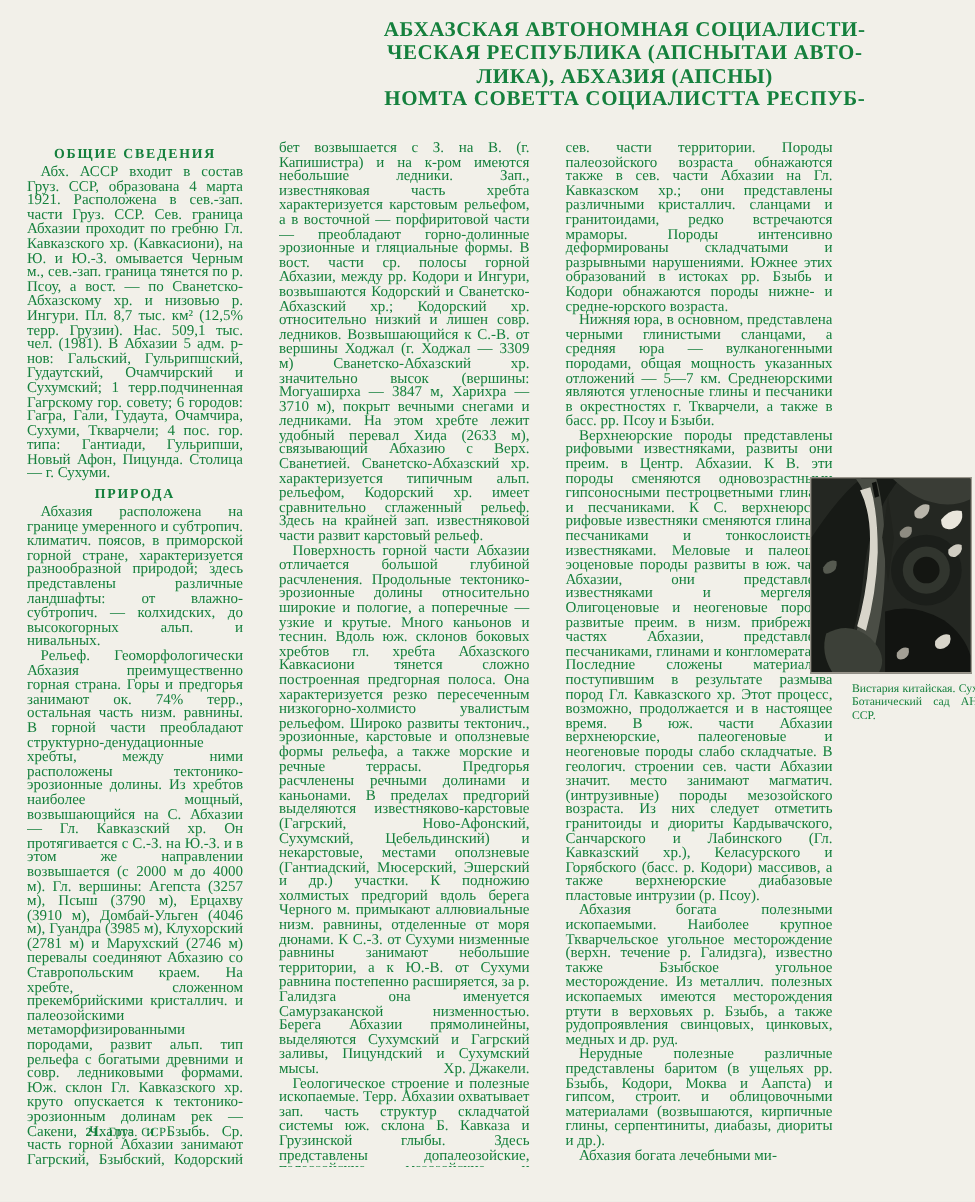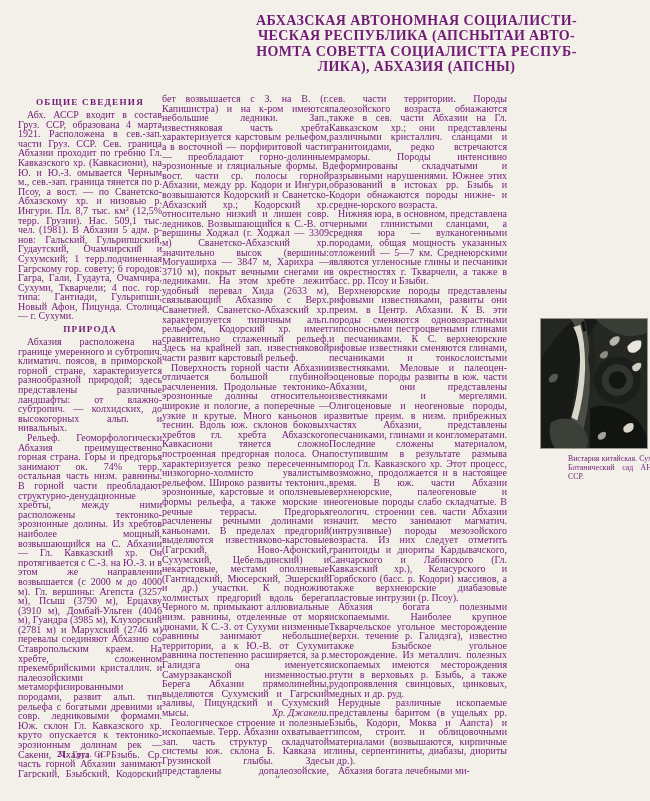--- a/index.html
+++ b/index.html
@@ -2,49 +2,49 @@
 <html lang="ru"><head>
 <meta charset="utf-8">
 <style>
   html,body{margin:0;padding:0;}
   body{background:#e8e6df;}
   .page{
     position:relative;
     width:650px;height:801px;
     background:#f2f0e9;
     font-family:"Liberation Serif","DejaVu Serif",serif;
-    color:#701a75;
+    color:#15803d;
     overflow:hidden;
   }
   .title{
     position:absolute;left:193px;top:13px;width:447px;
     text-align:center;font-weight:bold;
     font-size:14px;line-height:15.4px;letter-spacing:.4px;
   }
   .cols{
     position:absolute;left:18px;top:94px;
-    display:flex;gap:0;
+    display:flex;gap:24px;
   }
   .col{height:684px;overflow:hidden;}
   .col-1{width:144px;}
   .col-2{width:167px;}
   .col-3{width:178px;}
   .col p{
     margin:0;
     font-size:10px;line-height:9.6px;
     text-align:justify;
     hyphens:none;
   }
   .col p.ind{text-indent:9px;}
   .sec-heading{
     font-size:9.2px;font-weight:bold;text-align:center;
     letter-spacing:1.2px;margin:3px 0 2px 0;line-height:11px;
   }
   .lead{font-weight:normal;}
-  .sig{float:right;font-style:italic;padding-left:6px;}
+  .sig{float:right;padding-left:6px;}
   .photo{
     position:absolute;left:540px;top:318px;width:108px;height:131px;
     border:1px solid #9a968c;box-sizing:border-box;background:#20231e;
   }
   .photo svg{display:block;width:100%;height:100%;}
   .caption{
     position:absolute;left:568px;top:454px;width:108px;
     font-size:7.8px;line-height:9.2px;text-align:justify;
   }
   .footer{
@@ -54,22 +54,22 @@
   .footer b{margin-right:4px;}
 </style>
 </head>
 <body>
 
 <div class="page">
 
   <div class="title">
     <div>АБХАЗСКАЯ АВТОНОМНАЯ СОЦИАЛИСТИ-</div>
     <div>ЧЕСКАЯ РЕСПУБЛИКА (АПСНЫТАИ АВТО-</div>
+    <div>ЛИКА), АБХАЗИЯ (АПСНЫ)</div>
     <div>НОМТА СОВЕТТА СОЦИАЛИСТТА РЕСПУБ-</div>
-    <div>ЛИКА), АБХАЗИЯ (АПСНЫ)</div>
   </div>
 
   <div class="cols">
 
     <div class="col col-1">
       <div class="sec-heading">ОБЩИЕ СВЕДЕНИЯ</div>
       <p class="ind">Абх. АССР входит в состав Груз. ССР, образована 4 марта 1921. Расположена в сев.-зап. части Груз. ССР. Сев. граница Абхазии проходит по гребню Гл. Кавказского хр. (Кавкасиони), на Ю. и Ю.-З. омывается Черным м., сев.-зап. граница тянется по р. Псоу, а вост. — по Сванетско-Абхазскому хр. и низовью р. Ингури. Пл. 8,7 тыс. км² (12,5% терр. Грузии). Нас. 509,1 тыс. чел. (1981). В Абхазии 5 адм. р-нов: Гальский, Гульрипшский, Гудаутский, Очамчирский и Сухумский; 1 терр.подчиненная Гагрскому гор. совету; 6 городов: Гагра, Гали, Гудаута, Очамчира, Сухуми, Ткварчели; 4 пос. гор. типа: Гантиади, Гульрипши, Новый Афон, Пицунда. Столица — г. Сухуми.</p>
       <div class="sec-heading">ПРИРОДА</div>
       <p class="ind">Абхазия расположена на границе умеренного и субтропич. климатич. поясов, в приморской горной стране, характеризуется разнообразной природой; здесь представлены различные ландшафты: от влажно-субтропич. — колхидских, до высокогорных альп. и нивальных.</p>
       <p class="ind"><span class="lead">Рельеф.</span><span> Геоморфологически Абхазия преимущественно горная страна. Горы и предгорья занимают ок. 74% терр., остальная часть низм. равнины. В горной части преобладают структурно-денудационные хребты, между ними расположены тектонико-эрозионные долины. Из хребтов наиболее мощный, возвышающийся на С. Абхазии — Гл. Кавказский хр. Он протягивается с С.-З. на Ю.-З. и в этом же направлении возвышается (с 2000 м до 4000 м). Гл. вершины: Агепста (3257 м), Псыш (3790 м), Ерцахву (3910 м), Домбай-Ульген (4046 м), Гуандра (3985 м), Клухорский (2781 м) и Марухский (2746 м) перевалы соединяют Абхазию со Ставропольским краем. На хребте, сложенном прекембрийскими кристаллич. и палеозойскими метаморфизированными породами, развит альп. тип рельефа с богатыми древними и совр. ледниковыми формами. Юж. склон Гл. Кавказского хр. круто опускается к тектонико-эрозионным долинам рек — Сакени, Чхалта и Бзыбь. Ср. часть горной Абхазии занимают Гагрский, Бзыбский, Кодорский и Сванетско-Абхазский известняковые хребты, к-рые имеют многочисл. отроги. Меридиональный Гагрский хр. отделяет долины рр. Гагрипш и Жоэквара от Бзыби. На известняковом Гагрском хр. широко развиты карстовые формы рельефа. На массиве Арабика часты и древнеледниковые цирки, карры и проч. Центр. часть Абхазии занимает широтный Бзыбский хр. (вершина Капишистра, 3156 м) — водораздел басс. рр. Хыпста, Кодори, Аапста, Гумиста, Келасури (с одной стороны) и Бзыбь (с другой). Этот хре-</span></p>
@@ -79,21 +79,21 @@
       <p>бет возвышается с З. на В. (г. Капишистра) и на к-ром имеются небольшие ледники. Зап., известняковая часть хребта характеризуется карстовым рельефом, а в восточной — порфиритовой части — преобладают горно-долинные эрозионные и гляциальные формы. В вост. части ср. полосы горной Абхазии, между рр. Кодори и Ингури, возвышаются Кодорский и Сванетско-Абхазский хр.; Кодорский хр. относительно низкий и лишен совр. ледников. Возвышающийся к С.-В. от вершины Ходжал (г. Ходжал — 3309 м) Сванетско-Абхазский хр. значительно высок (вершины: Могуаширха — 3847 м, Харихра — 3710 м), покрыт вечными снегами и ледниками. На этом хребте лежит удобный перевал Хида (2633 м), связывающий Абхазию с Верх. Сванетией. Сванетско-Абхазский хр. характеризуется типичным альп. рельефом, Кодорский хр. имеет сравнительно сглаженный рельеф. Здесь на крайней зап. известняковой части развит карстовый рельеф.</p>
       <p class="ind"><span>Поверхность горной части Абхазии отличается большой глубиной расчленения. Продольные тектонико-эрозионные долины относительно широкие и пологие, а поперечные — узкие и крутые. Много каньонов и теснин. Вдоль юж. склонов боковых хребтов гл. хребта Абхазского Кавкасиони тянется сложно построенная предгорная полоса. Она характеризуется резко пересеченным низкогорно-холмисто увалистым рельефом. Широко развиты тектонич., эрозионные, карстовые и оползневые формы рельефа, а также морские и речные террасы. Предгорья расчленены речными долинами и каньонами. В пределах предгорий выделяются известняково-карстовые (Гагрский, Ново-Афонский, Сухумский, Цебельдинский) и некарстовые, местами оползневые (Гантиадский, Мюсерский, Эшерский и др.) участки. К подножию холмистых предгорий вдоль берега Черного м. примыкают аллювиальные низм. равнины, отделенные от моря дюнами. К С.-З. от Сухуми низменные равнины занимают небольшие территории, а к Ю.-В. от Сухуми равнина постепенно расширяется, за р. Галидзга она именуется Самурзаканской низменностью. Берега Абхазии прямолинейны, выделяются Сухумский и Гагрский заливы, Пицундский и Сухумский мысы.</span><span class="sig">Хр. Джакели.</span></p>
       <p class="ind"><span class="lead">Геологическое строение и полезные ископаемые.</span><span> Терр. Абхазии охватывает зап. часть структур складчатой системы юж. склона Б. Кавказа и Грузинской глыбы. Здесь представлены допалеозойские, палеозойские, мезозойские и кайнозойские породы. Допалеозойские породы (различные метаморфические образования) обнажены в</span></p>
     </div>
 
     <div class="col col-3">
       <p>сев. части территории. Породы палеозойского возраста обнажаются также в сев. части Абхазии на Гл. Кавказском хр.; они представлены различными кристаллич. сланцами и гранитоидами, редко встречаются мраморы. Породы интенсивно деформированы складчатыми и разрывными нарушениями. Южнее этих образований в истоках рр. Бзыбь и Кодори обнажаются породы нижне- и средне-юрского возраста.</p>
       <p class="ind">Нижняя юра, в основном, представлена черными глинистыми сланцами, а средняя юра — вулканогенными породами, общая мощность указанных отложений — 5—7 км. Среднеюрскими являются угленосные глины и песчаники в окрестностях г. Ткварчели, а также в басс. рр. Псоу и Бзыби.</p>
       <p class="ind">Верхнеюрские породы представлены рифовыми известняками, развиты они преим. в Центр. Абхазии. К В. эти породы сменяются одновозрастными гипсоносными пестроцветными глинами и песчаниками. К С. верхнеюрские рифовые известняки сменяются глинами, песчаниками и тонкослоистыми известняками. Меловые и палеоцен-эоценовые породы развиты в юж. части Абхазии, они представлены известняками и мергелями. Олигоценовые и неогеновые породы, развитые преим. в низм. прибрежных частях Абхазии, представлены песчаниками, глинами и конгломератами. Последние сложены материалом, поступившим в результате размыва пород Гл. Кавказского хр. Этот процесс, возможно, продолжается и в настоящее время. В юж. части Абхазии верхнеюрские, палеогеновые и неогеновые породы слабо складчатые. В геологич. строении сев. части Абхазии значит. место занимают магматич. (интрузивные) породы мезозойского возраста. Из них следует отметить гранитоиды и диориты Кардывачского, Санчарского и Лабинского (Гл. Кавказский хр.), Келасурского и Горябского (басс. р. Кодори) массивов, а также верхнеюрские диабазовые пластовые интрузии (р. Псоу).</p>
       <p class="ind">Абхазия богата полезными ископаемыми. Наиболее крупное Ткварчельское угольное месторождение (верхн. течение р. Галидзга), известно также Бзыбское угольное месторождение. Из металлич. полезных ископаемых имеются месторождения ртути в верховьях р. Бзыбь, а также рудопроявления свинцовых, цинковых, медных и др. руд.</p>
-      <p class="ind"><span class="lead">Нерудные различные ископаемые</span><span> представлены баритом (в ущельях рр. Бзыбь, Кодори, Моква и Аапста) и гипсом, строит. и облицовочными материалами (возвышаются, кирпичные глины, серпентиниты, диабазы, диориты и др.).</span></p>
+      <p class="ind"><span class="lead">Нерудные полезные различные</span><span> представлены баритом (в ущельях рр. Бзыбь, Кодори, Моква и Аапста) и гипсом, строит. и облицовочными материалами (возвышаются, кирпичные глины, серпентиниты, диабазы, диориты и др.).</span></p>
       <p class="ind">Абхазия богата лечебными ми-</p>
     </div>
 
   </div>
 
   <div class="photo">
     <svg viewBox="0 0 108 131" preserveAspectRatio="none">
       <rect x="0" y="0" width="108" height="131" fill="#242722"></rect>
       <path d="M0,40 Q20,10 34,0 L60,0 Q40,25 36,60 Q33,95 20,131 L0,131 Z" fill="#171a16"></path>
       <path d="M30,0 Q44,18 40,52 Q37,85 28,112 L38,131 Q50,95 50,55 Q50,20 44,0 Z" fill="#4a4d45"></path>

